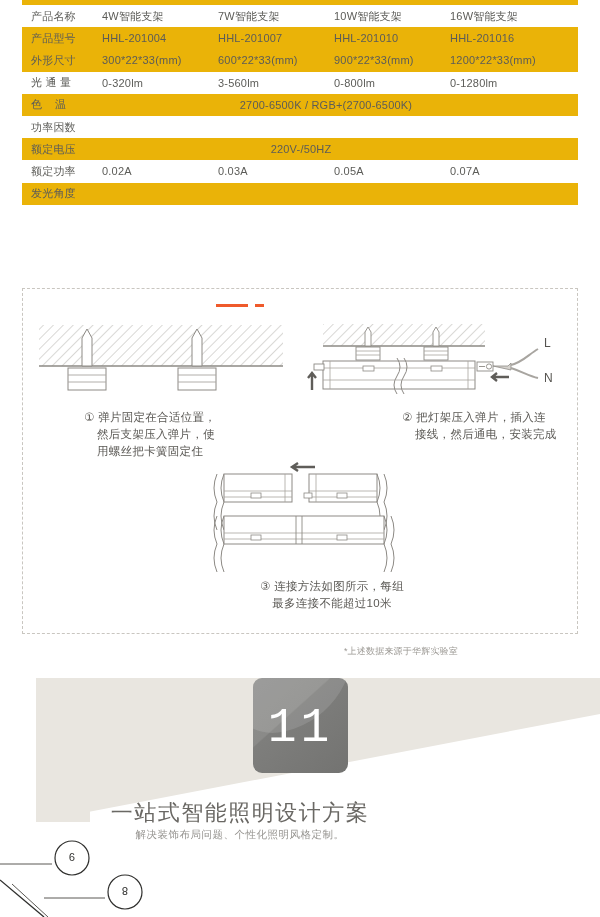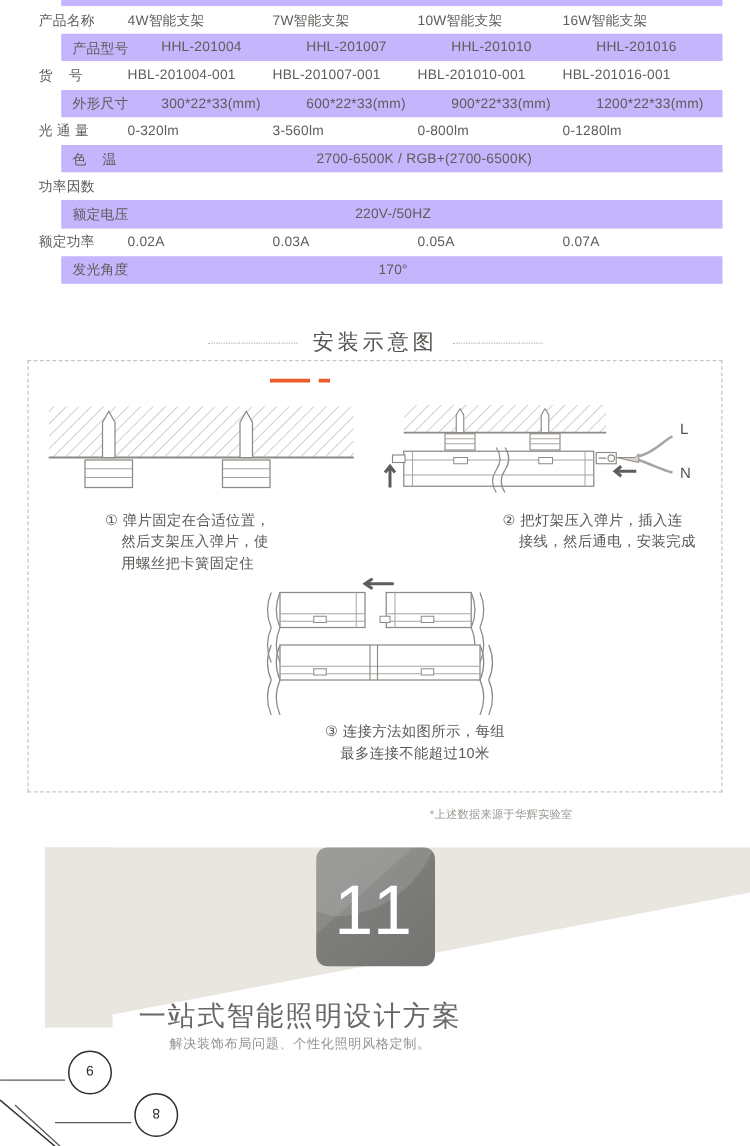--- a/index.html
+++ b/index.html
@@ -27,21 +27,21 @@
     width: 556px;
   }
   .spec-row {
     display: flex;
     align-items: center;
     height: 22.2px;
     font-size: 11px;
     color: #5c5c58;
     letter-spacing: .2px;
   }
-  .spec-row.shaded { background: #c4b5fd; margin-left: 27px; }
+  .spec-row.shaded { background: #eab308; }
   .spec-row.plain  { background: #ffffff; }
 
   
   .spec-row.sliver { height: 5px; }
 
   .cell-label {
     width: 80px;
     padding-left: 9px;
     flex: 0 0 80px;
     white-space: nowrap;
@@ -170,25 +170,25 @@
     width: 130px;
     height: 110px;
     background: rgba(255,255,255,.12);
     border-radius: 0 0 92px 46px;
     transform: rotate(-8deg);
   }
   #badge-num {
     position: relative;
     display: block;
     text-align: center;
-    font-size: 56px;
+    font-size: 48px;
     line-height: 100px;
     color: #ffffff;
     font-weight: 300;
-    font-family: Liberation Sans, sans-serif;
+    font-family: Liberation Mono, monospace;
     letter-spacing: 4px;
   }
 
   #banner-title {
     position: absolute;
     left: 0; right: 0;
     top: 798px;
     text-align: center;
     font-size: 22px;
     color: #6a6864;
@@ -234,27 +234,20 @@
     </div>
 
     <div class="spec-row shaded">
       <span class="cell-label">产品型号</span>
       <span class="cell-data">HHL-201004</span>
       <span class="cell-data">HHL-201007</span>
       <span class="cell-data">HHL-201010</span>
       <span class="cell-data">HHL-201016</span>
     </div>
 
-    <div class="spec-row plain">
-      <span class="cell-label sp2">货  号</span>
-      <span class="cell-data">HBL-201004-001</span>
-      <span class="cell-data">HBL-201007-001</span>
-      <span class="cell-data">HBL-201010-001</span>
-      <span class="cell-data">HBL-201016-001</span>
-    </div>
 
     <div class="spec-row shaded">
       <span class="cell-label">外形尺寸</span>
       <span class="cell-data">300*22*33(mm)</span>
       <span class="cell-data">600*22*33(mm)</span>
       <span class="cell-data">900*22*33(mm)</span>
       <span class="cell-data">1200*22*33(mm)</span>
     </div>
 
     <div class="spec-row plain">
@@ -282,31 +275,23 @@
     <div class="spec-row plain">
       <span class="cell-label">额定功率</span>
       <span class="cell-data">0.02A</span>
       <span class="cell-data">0.03A</span>
       <span class="cell-data">0.05A</span>
       <span class="cell-data">0.07A</span>
     </div>
 
     <div class="spec-row shaded">
       <span class="cell-label">发光角度</span>
-      <span class="cell-span off-left">170°</span>
-    </div>
-  </div>
-
-  <div id="install-title-wrap">
-    <span id="install-title">
-      <span class="title-dots left"></span>
-      <span>安装示意图</span>
-      <span class="title-dots right"></span>
-    </span>
-  </div>
+    </div>
+  </div>
+
   <div id="title-accent">
     <span id="accent-long"></span><span id="accent-short"></span>
   </div>
 
   <div id="install-box"></div>
 
   <svg class="diagram" id="diag1" viewBox="0 0 250 84">
     <defs>
       <pattern id="hatch1" width="7" height="7" patternUnits="userSpaceOnUse" patternTransform="rotate(45)">
         <line x1="0" y1="0" x2="0" y2="7" stroke="#b4b1ac" stroke-width="1"></line>

